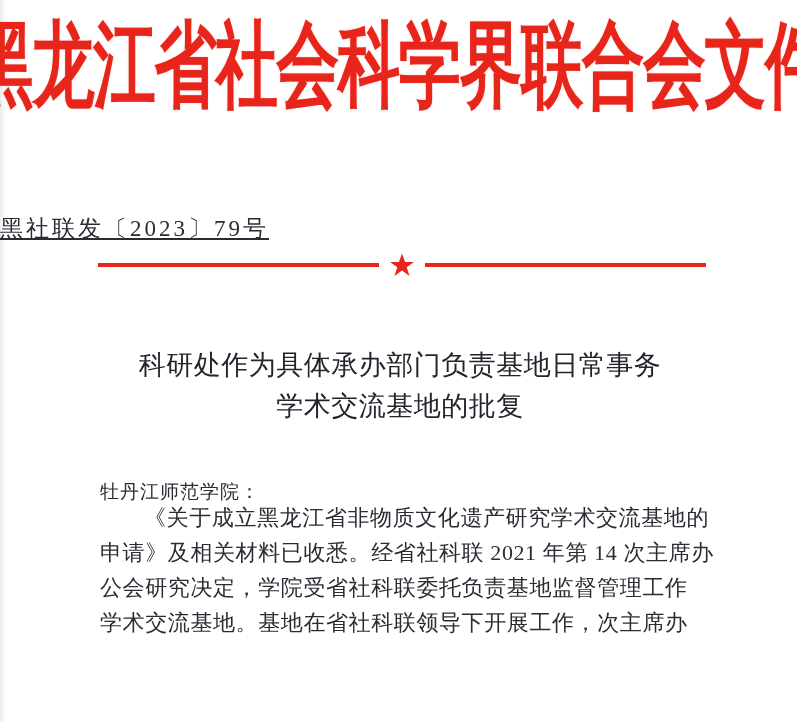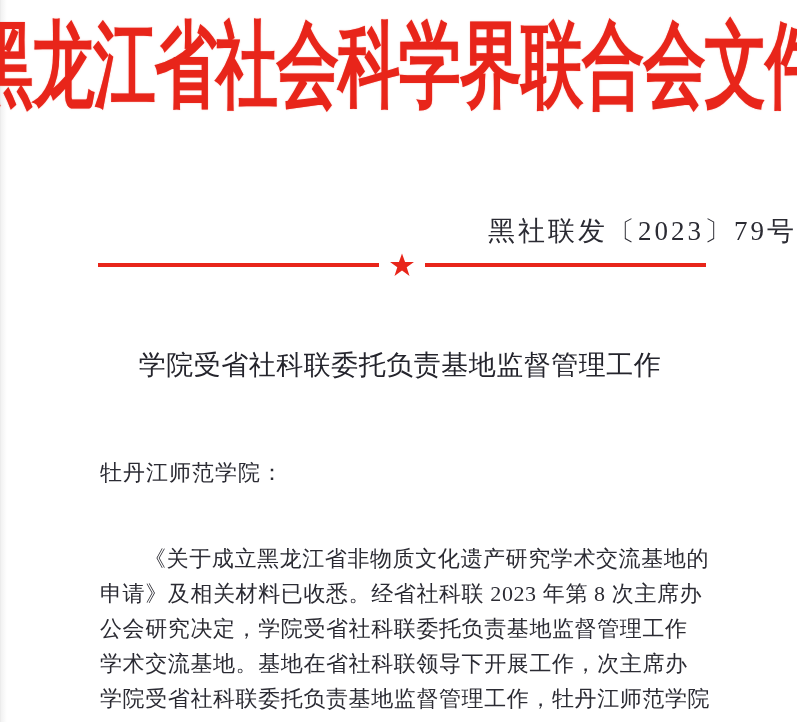--- a/index.html
+++ b/index.html
@@ -56,25 +56,26 @@
     white-space: nowrap;
     text-shadow: 0 0 1px rgba(232,37,26,0.55);
   }
 
   
   .doc-number {
     position: absolute;
     left: 0;
     right: 0;
     top: 213px;
-    text-align: right;
-    font-size: 27px;
+    text-align: left;
+    font-size: 23px;
     letter-spacing: 3px;
     color: #2b2b33;
     white-space: nowrap;
+    text-decoration: underline;
   }
 
   
   .red-rule {
     position: absolute;
     left: 98px;
     top: 252px;
     width: 608px;
     height: 26px;
     display: flex;
@@ -106,43 +107,43 @@
     line-height: 41px;
     color: #24242c;
     letter-spacing: 0.5px;
   }
   .doc-title .line { display: block; }
 
   
   .recipient {
     position: absolute;
     left: 100px;
-    top: 457px;
-    font-size: 22px;
+    top: 476px;
+    font-size: 19px;
     line-height: 32px;
     color: #2b2b33;
     letter-spacing: 1px;
   }
 
   
   .body-text {
     position: absolute;
     left: 100px;
     width: 602px;
     top: 500px;
     font-size: 22px;
     line-height: 35px;
     color: #2b2b33;
     letter-spacing: 0.6px;
   }
   .body-text .line {
     display: block;
     white-space: nowrap;
   }
-  .body-text .line.indent { text-indent: 44px; margin-top: 41px; }
+  .body-text .line.indent { text-indent: 44px; }
 </style>
 </head>
 <body>
 
 <div class="page-edge"></div>
 
 <div class="sheet">
 
   <div class="masthead">
     <div class="masthead-text">黑龙江省社会科学界联合会文件</div>
@@ -152,26 +153,26 @@
 
   <div class="red-rule">
     <div class="rule-seg left"></div>
     <svg class="star" viewBox="0 0 100 100">
       <polygon points="50,6 61.8,38.2 96,38.2 68.1,58.6 78.9,92 50,71.5 21.1,92 31.9,58.6 4,38.2 38.2,38.2" fill="#e8251a"></polygon>
     </svg>
     <div class="rule-seg right"></div>
   </div>
 
   <div class="doc-title">
-    <span class="line">学院受省社科联委托负责基地监督管理工作</span>
+    <span class="line">科研处作为具体承办部门负责基地日常事务</span>
+    <span class="line">学术交流基地的批复</span>
   </div>
 
   <div class="recipient">牡丹江师范学院：</div>
 
   <div class="body-text">
     <span class="line indent">《关于成立黑龙江省非物质文化遗产研究学术交流基地的</span>
-    <span class="line">申请》及相关材料已收悉。经省社科联 2023 年第 8 次主席办</span>
+    <span class="line">申请》及相关材料已收悉。经省社科联 2021 年第 14 次主席办</span>
     <span class="line">公会研究决定，学院受省社科联委托负责基地监督管理工作</span>
     <span class="line">学术交流基地。基地在省社科联领导下开展工作，次主席办</span>
-    <span class="line">学院受省社科联委托负责基地监督管理工作，牡丹江师范学院</span>
   </div>
 
 </div>
 
 </body></html>

